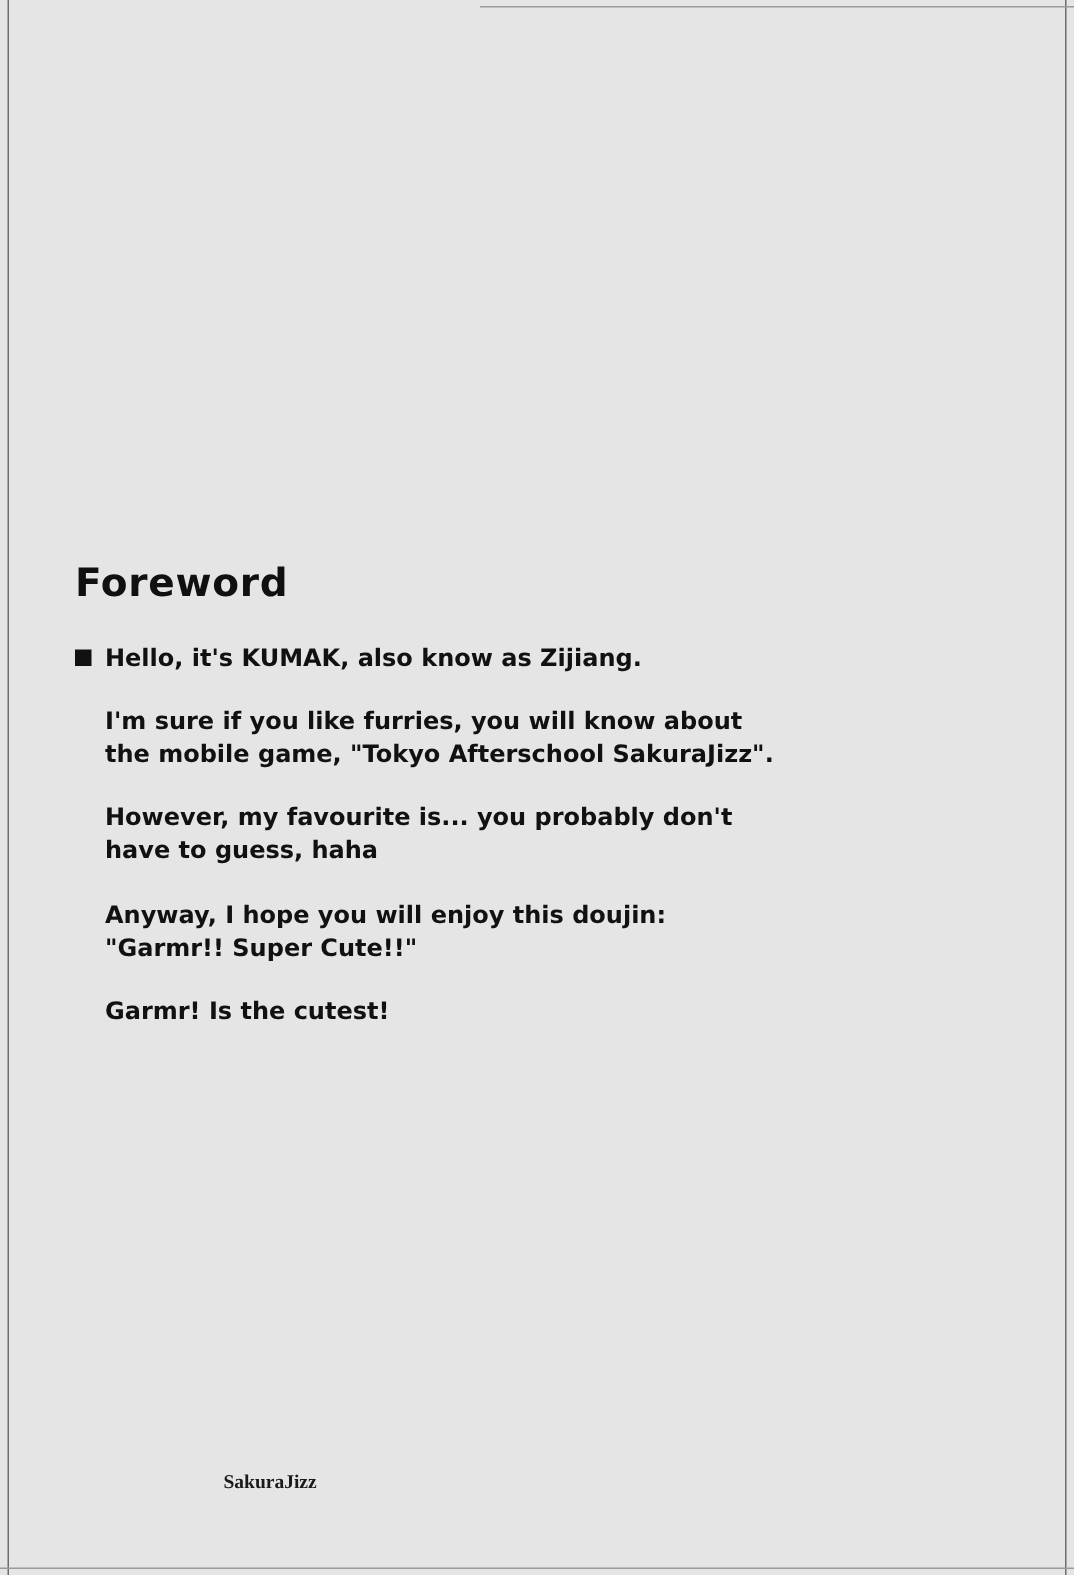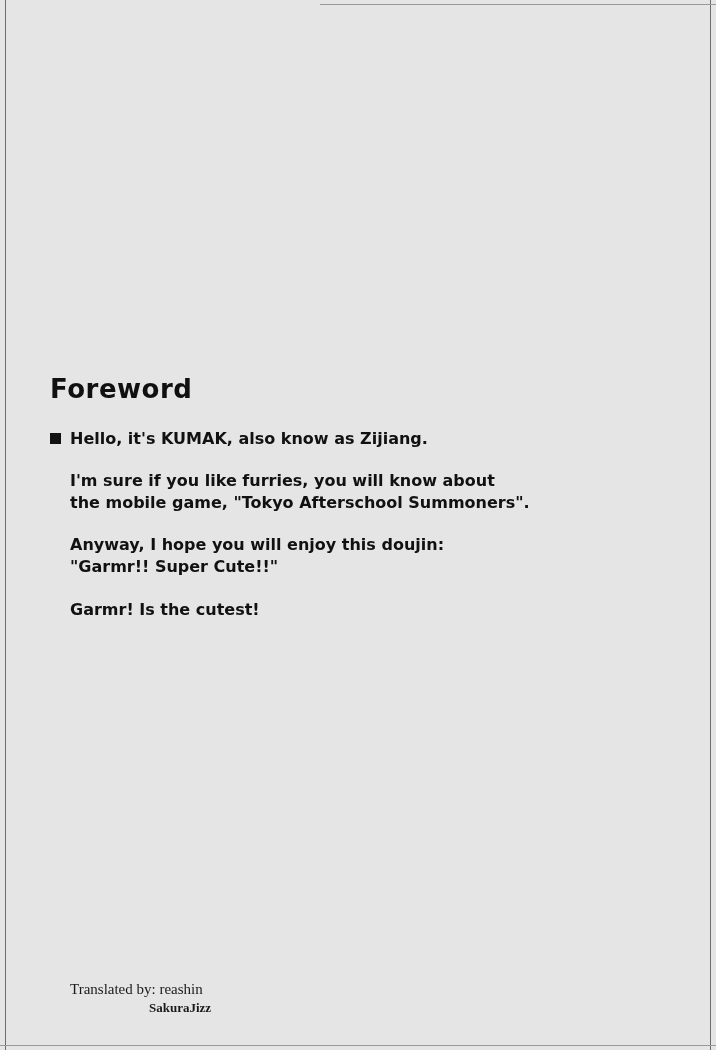--- a/index.html
+++ b/index.html
@@ -134,25 +134,26 @@
   <div class="content">
 
     <h1 class="heading">Foreword</h1>
 
     <div class="bullet-row">
       <span class="bullet-square"></span>
       <span class="bullet-text">Hello, it's KUMAK, also know as Zijiang.</span>
     </div>
 
     <p class="para">I'm sure if you like furries, you will know about
-the mobile game, "Tokyo Afterschool Summoners".</p>
+the mobile game, "Tokyo Afterschool SakuraJizz".</p>
+    <p class="para">However, my favourite is... you probably don't
+have to guess, haha</p>
     <p class="para">Anyway, I hope you will enjoy this doujin:
 "Garmr!! Super Cute!!"</p>
     <p class="para">Garmr! Is the cutest!</p>
 
   </div>
 
   <div class="credits">
-    <div>Translated by: reashin</div>
     <div class="credit-sub">SakuraJizz</div>
   </div>
 
 </div>
 
 </body></html>

